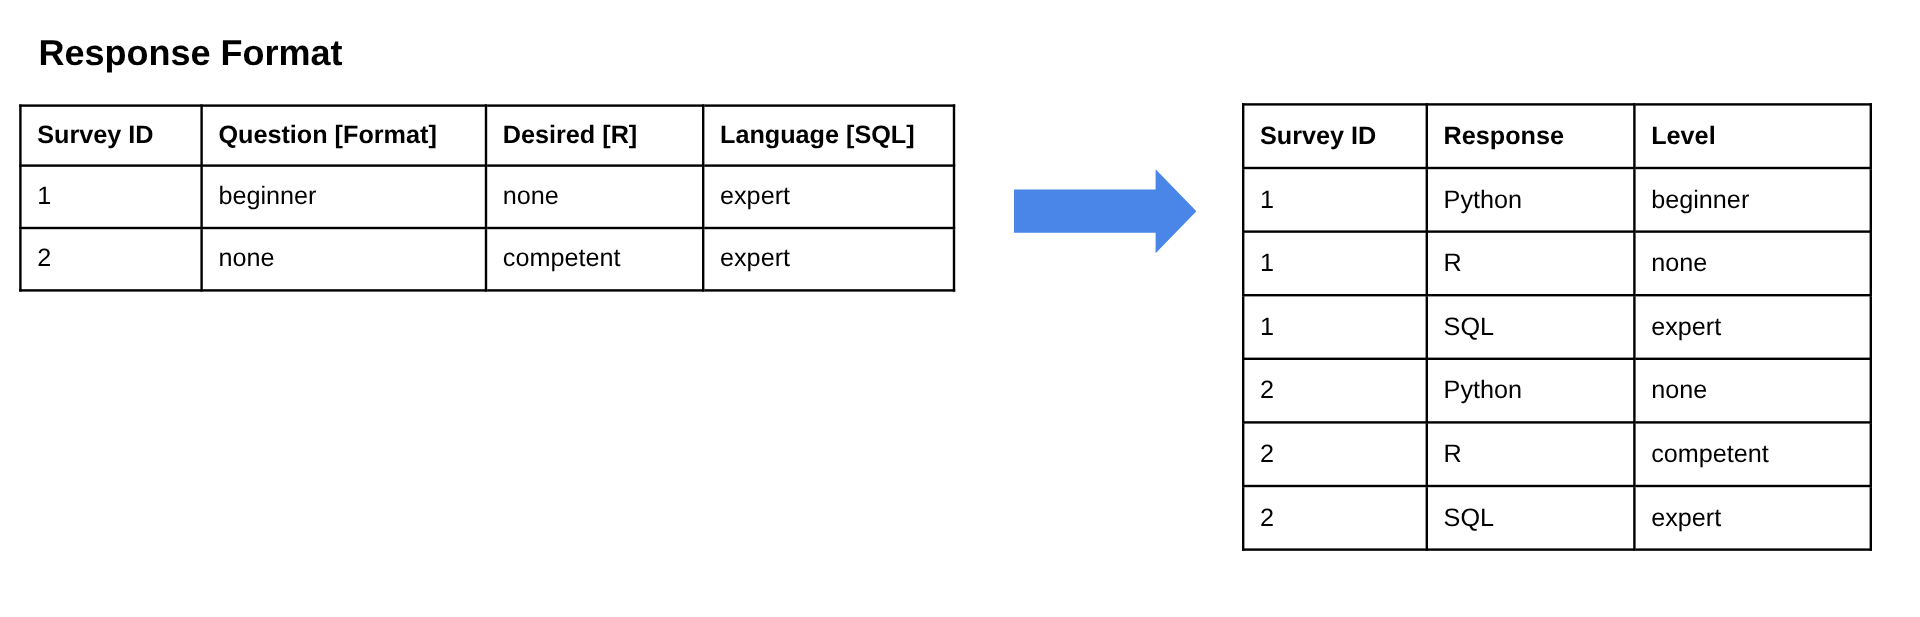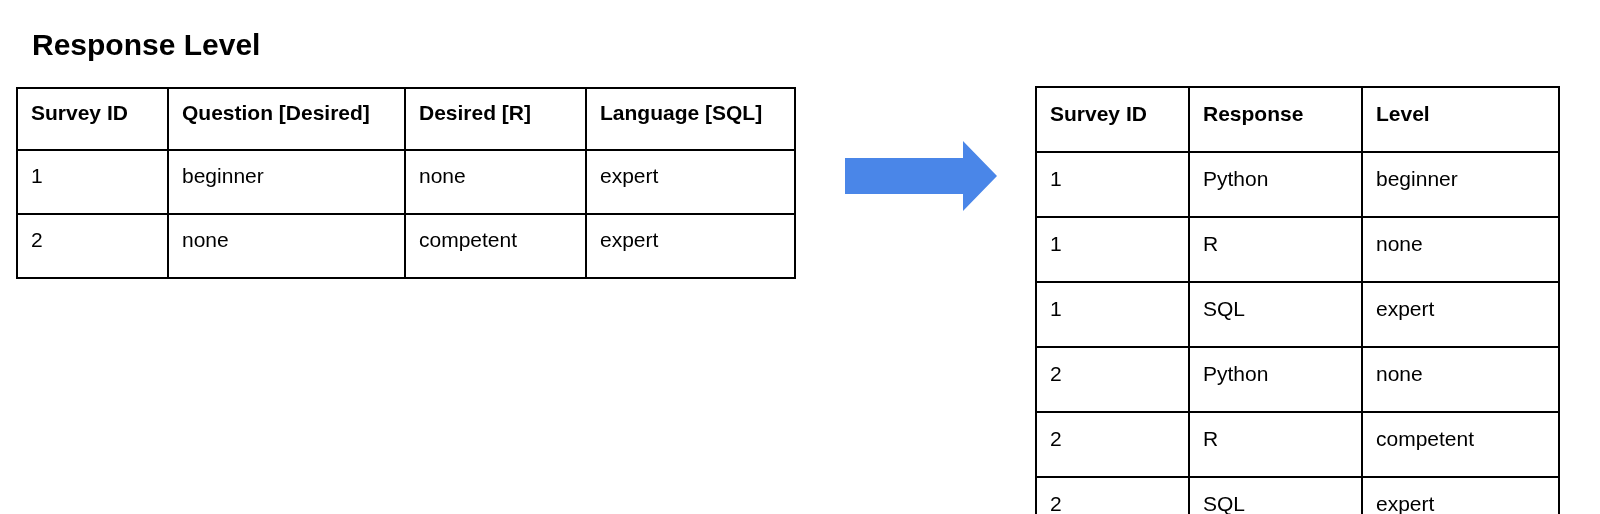--- a/index.html
+++ b/index.html
@@ -28,21 +28,21 @@
   .title-right { left: 1050px; top: 28px; }
 
   table {
     position: absolute;
     border-collapse: collapse;
     table-layout: fixed;
     background: #ffffff;
   }
   th, td {
     border: 2px solid #000000;
-    padding: 0 10px 12px 13px;
+    padding: 0 10px 0 13px;
     text-align: left;
     vertical-align: middle;
     font-size: 21px;
     font-weight: normal;
     overflow: hidden;
     white-space: nowrap;
   }
   th { font-weight: bold; }
 
   .tbl-left  { left: 16px;  top: 87px; }
@@ -66,33 +66,33 @@
     width: 152px;
     height: 70px;
   }
   .arrow-wrap svg { display: block; width: 100%; height: 100%; }
 </style>
 </head>
 <body>
 
 <div class="canvas">
 
-  <div class="panel-title title-left">Response Level</div>
+  <div class="panel-title title-left">Response Format</div>
 
   <table class="tbl-left">
     <colgroup>
         <col>
         <col>
         <col>
         <col>
       </colgroup>
   <thead>
         <tr>
           <th>Survey ID</th>
-          <th>Question [Desired]</th>
+          <th>Question [Format]</th>
           <th>Desired [R]</th>
           <th>Language [SQL]</th>
         </tr>
       </thead>
       <tbody>
         <tr>
           <td>1</td>
           <td>beginner</td>
           <td>none</td>
           <td>expert</td>

